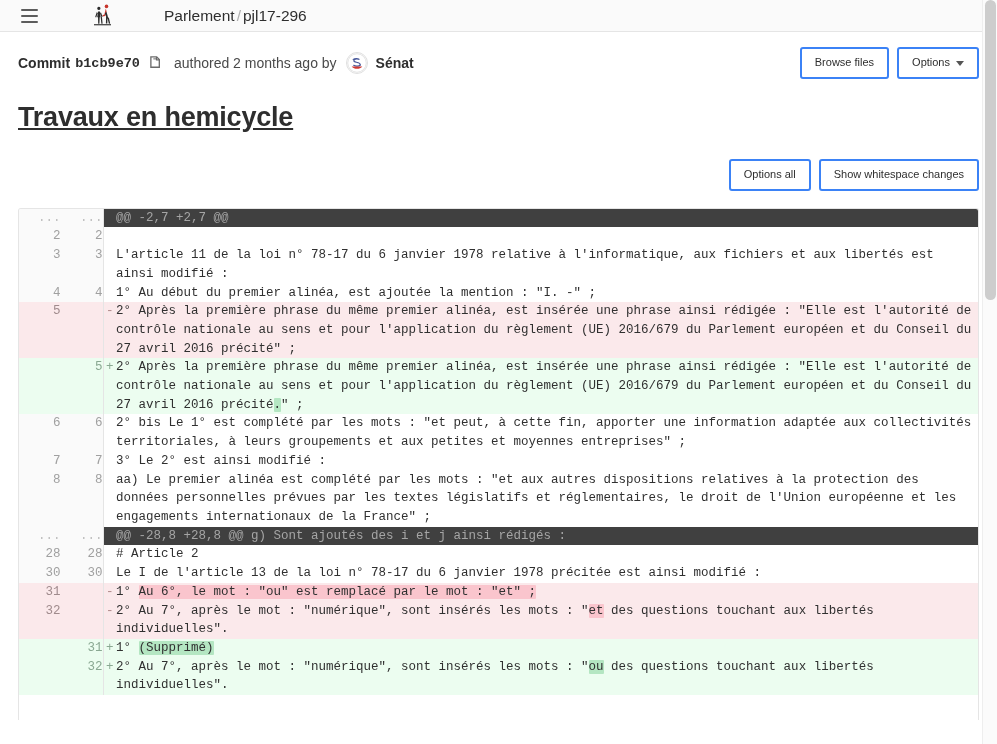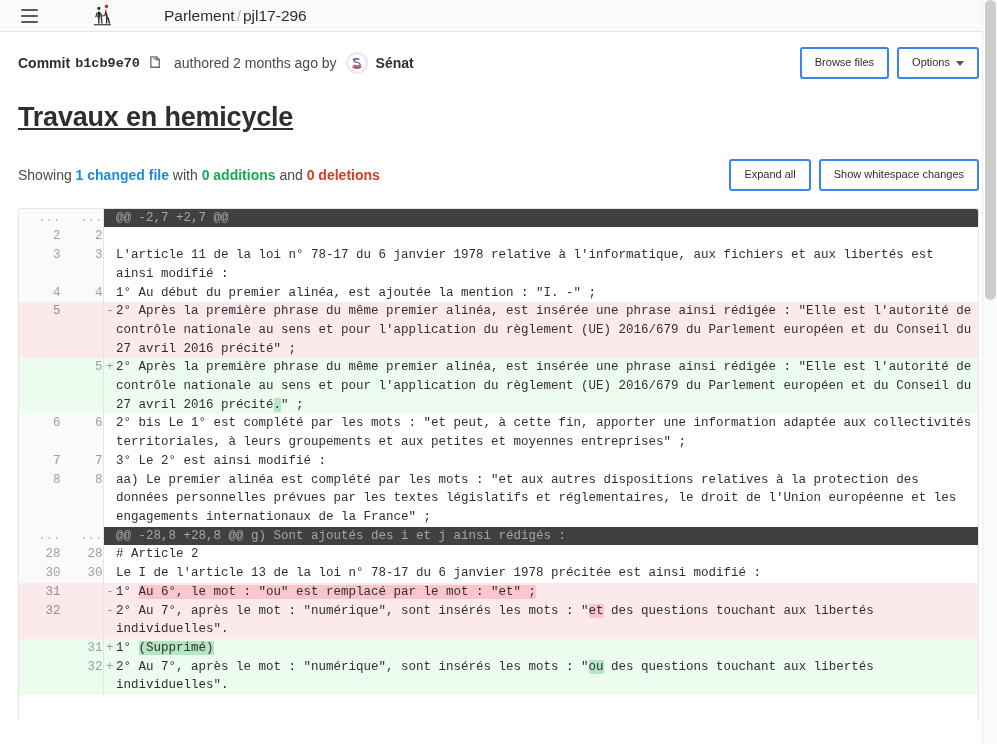--- a/index.html
+++ b/index.html
@@ -306,30 +306,22 @@
 
   <div class="commit-actions">
     <button class="btn">Browse files</button>
     <button class="btn"><span>Options</span><span class="caret"></span></button>
   </div>
 </div>
 
 <div class="commit-title">Travaux en hemicycle</div>
 
 <div class="summary-row">
-  <div class="summary-text">
-    <span>Showing</span>
-    <span class="s-file">1 changed file</span>
-    <span>with</span>
-    <span class="s-add">0 additions</span>
-    <span>and</span>
-    <span class="s-del">0 deletions</span>
-  </div>
   <div class="view-actions">
-    <button class="btn">Expand all</button>
+    <button class="btn">Options all</button>
     <button class="btn">Show whitespace changes</button>
   </div>
 </div>
 
 <div class="diff-wrap">
   <table class="diff">
     <tbody id="diff-body">
         <tr class="hunk">
           <td class="ln old">...</td>
           <td class="ln new">...</td>

